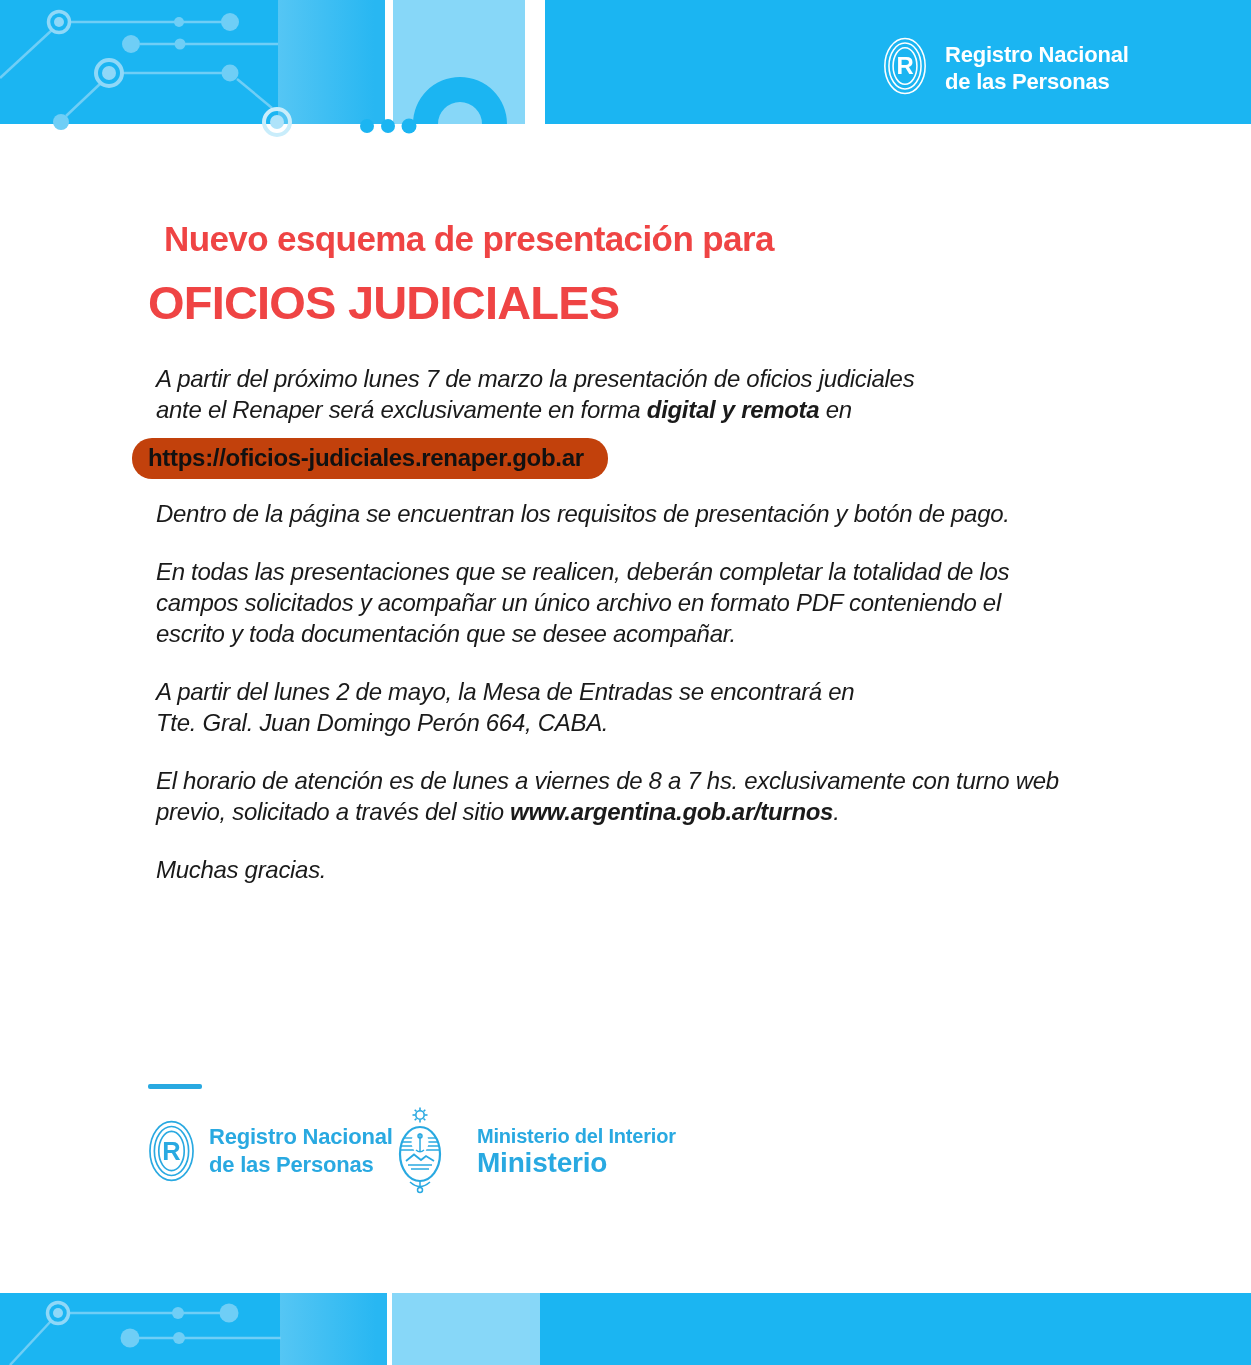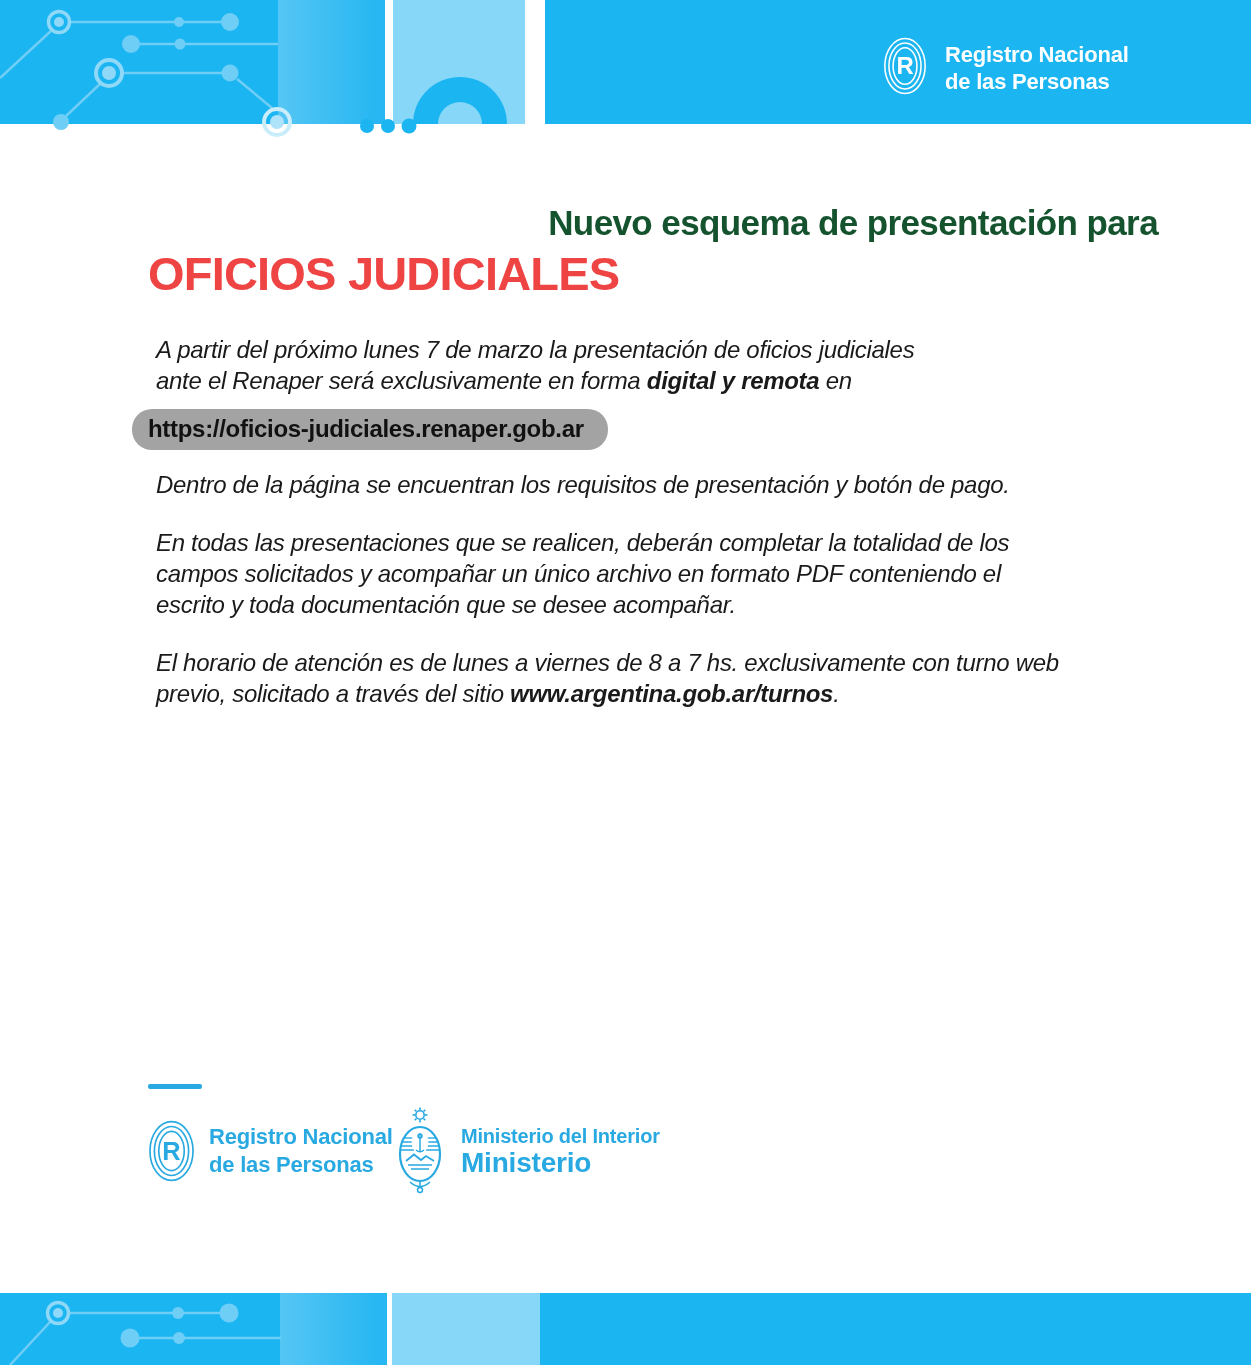--- a/index.html
+++ b/index.html
@@ -11,36 +11,36 @@
   .band-seg{position:absolute;top:0;height:124px;}
   .hb-left{left:0;width:385px;background:#1BB5F2;}
   .hb-grad{left:278px;width:107px;background:linear-gradient(90deg,#55C6F4 0%,#28B7F2 90%);}
   .hb-light{left:393px;width:132px;background:#87D7F8;}
   .hb-right{left:545px;width:706px;background:#1BB5F2;}
   .decor-top{position:absolute;left:0;top:0;pointer-events:none;}
   .header-logo{position:absolute;left:883px;top:36px;display:flex;gap:18px;align-items:flex-start;}
   .header-logo-text{color:#ffffff;font-weight:700;font-size:22px;line-height:27px;padding-top:5px;letter-spacing:-0.2px;}
   
   .content{position:absolute;left:148px;top:203px;width:1010px;color:#1a1a1a;}
-  .content h1{font-size:35px;font-weight:700;margin:0;letter-spacing:-0.6px;color:#14532d;text-align:right;}
+  .content h1{font-size:35px;font-weight:700;margin:16px;letter-spacing:-0.6px;color:#ef4444;}
   .content h2{font-size:47px;font-weight:700;margin:3px 0 0;letter-spacing:-0.8px;color:#ef4444;}
   .content p{font-size:24px;line-height:31px;letter-spacing:-0.3px;margin:27px 8px;white-space:pre-line;font-style:italic;}
   .content p.first{margin-top:33px;}
   .b{font-weight:700;}
   .pill{
-    display:inline-block;background:#a3a3a3;border-radius:20px;
+    display:inline-block;background:#c2410c;border-radius:20px;
     padding:6px 24px 7px 16px;margin:-16px 0 -8px -16px;
     font-weight:700;font-size:24px;letter-spacing:-0.3px;color:#111111;
   }
   
   .footer-dash{position:absolute;left:148px;top:1084px;width:54px;height:5px;background:#29A9E1;border-radius:2px;}
   .footer-logo{position:absolute;display:flex;align-items:flex-start;color:#29A9E1;}
   .fl-renaper{left:148px;top:1118px;gap:14px;}
   .fl-renaper .fl-text{font-size:22px;line-height:28px;font-weight:700;padding-top:5px;letter-spacing:-0.2px;}
-  .fl-ministerio{left:395px;top:1106px;gap:16px;}
+  .fl-ministerio{left:395px;top:1106px;gap:32px;}
   .fl-ministerio .fl-text{padding-top:18px;letter-spacing:-0.2px;}
   .fl-ministerio .fl-line1{font-size:20px;font-weight:700;line-height:24px;}
   .fl-ministerio .fl-line2{font-size:28px;font-weight:700;line-height:30px;}
   
   .bband-seg{position:absolute;top:1293px;height:72px;}
   .bb-left{left:0;width:385px;background:#1BB5F2;}
   .bb-grad{left:280px;width:107px;background:linear-gradient(90deg,#55C6F4 0%,#28B7F2 90%);}
   .bb-light{left:392px;width:148px;background:#87D7F8;}
   .bb-right{left:540px;width:711px;background:#1BB5F2;}
   .decor-bottom{position:absolute;left:0;top:1293px;pointer-events:none;}
@@ -106,22 +106,25 @@
 
   <p class="first"><span>A partir del próximo lunes 7 de marzo la presentación de oficios judiciales
 ante el Renaper será exclusivamente en forma </span><span class="b">digital y remota</span><span> en</span></p>
 
   <div class="pill">https://oficios-judiciales.renaper.gob.ar</div>
 
   <p><span>Dentro de la página se encuentran los requisitos de presentación y botón de pago.</span></p>
   <p><span>En todas las presentaciones que se realicen, deberán completar la totalidad de los
 campos solicitados y acompañar un único archivo en formato PDF conteniendo el
 escrito y toda documentación que se desee acompañar.</span></p>
+  <p><span>A partir del lunes 2 de mayo, la Mesa de Entradas se encontrará en
+Tte. Gral. Juan Domingo Perón 664, CABA.</span></p>
   <p><span>El horario de atención es de lunes a viernes de 8 a 7 hs. exclusivamente con turno web
 previo, solicitado a través del sitio </span><span class="b">www.argentina.gob.ar/turnos</span><span>.</span></p>
+  <p><span>Muchas gracias.</span></p>
 </div>
 
 <div class="footer-dash"></div>
 
 <div class="footer-logo fl-renaper">
   <svg width="47" height="66" viewBox="0 0 48 64">
     <ellipse cx="24" cy="32" rx="22" ry="30" fill="none" stroke="#29A9E1" stroke-width="1.7"></ellipse>
     <ellipse cx="24" cy="32" rx="17.5" ry="25" fill="none" stroke="#29A9E1" stroke-width="1.7"></ellipse>
     <ellipse cx="24" cy="32" rx="13" ry="20" fill="none" stroke="#29A9E1" stroke-width="1.7"></ellipse>
     <text x="24" y="41" text-anchor="middle" font-size="26" font-weight="bold" fill="#29A9E1">R</text>

